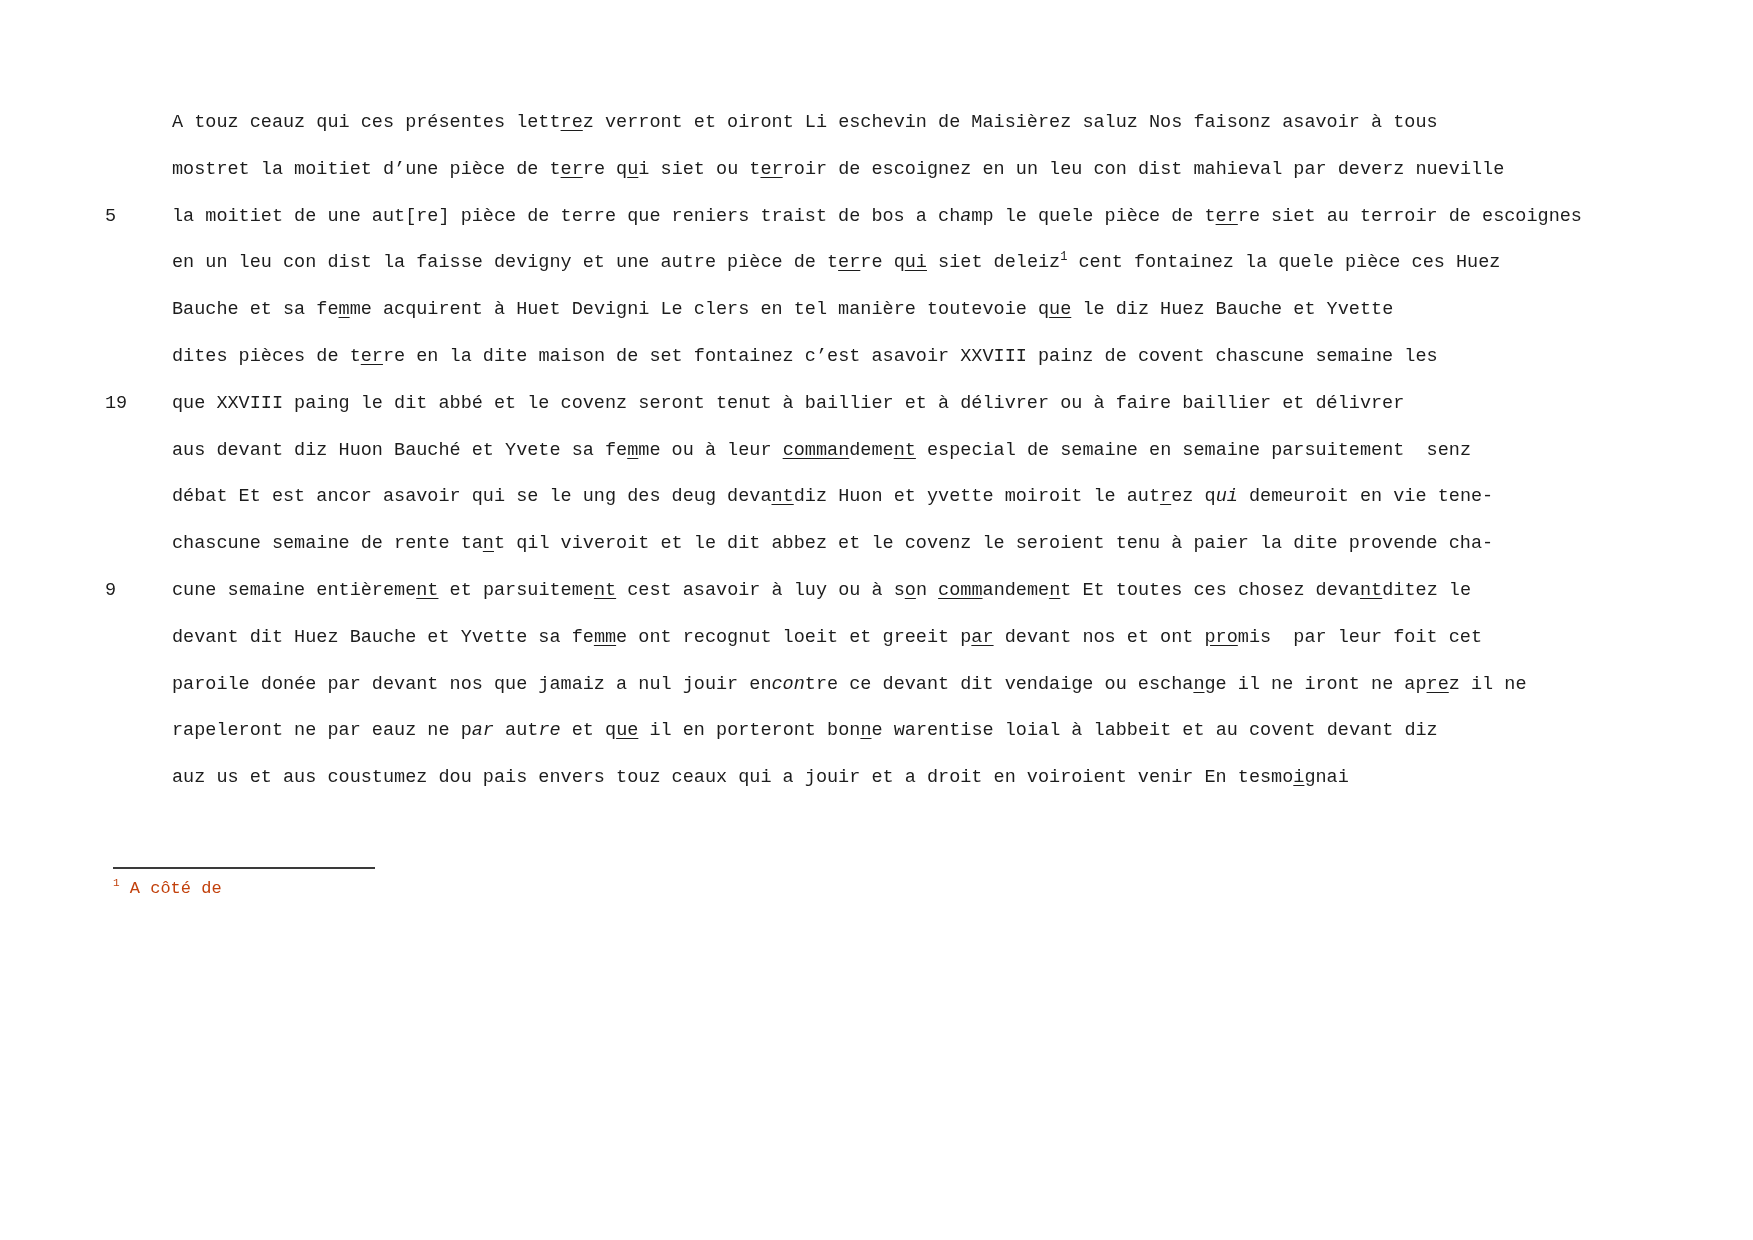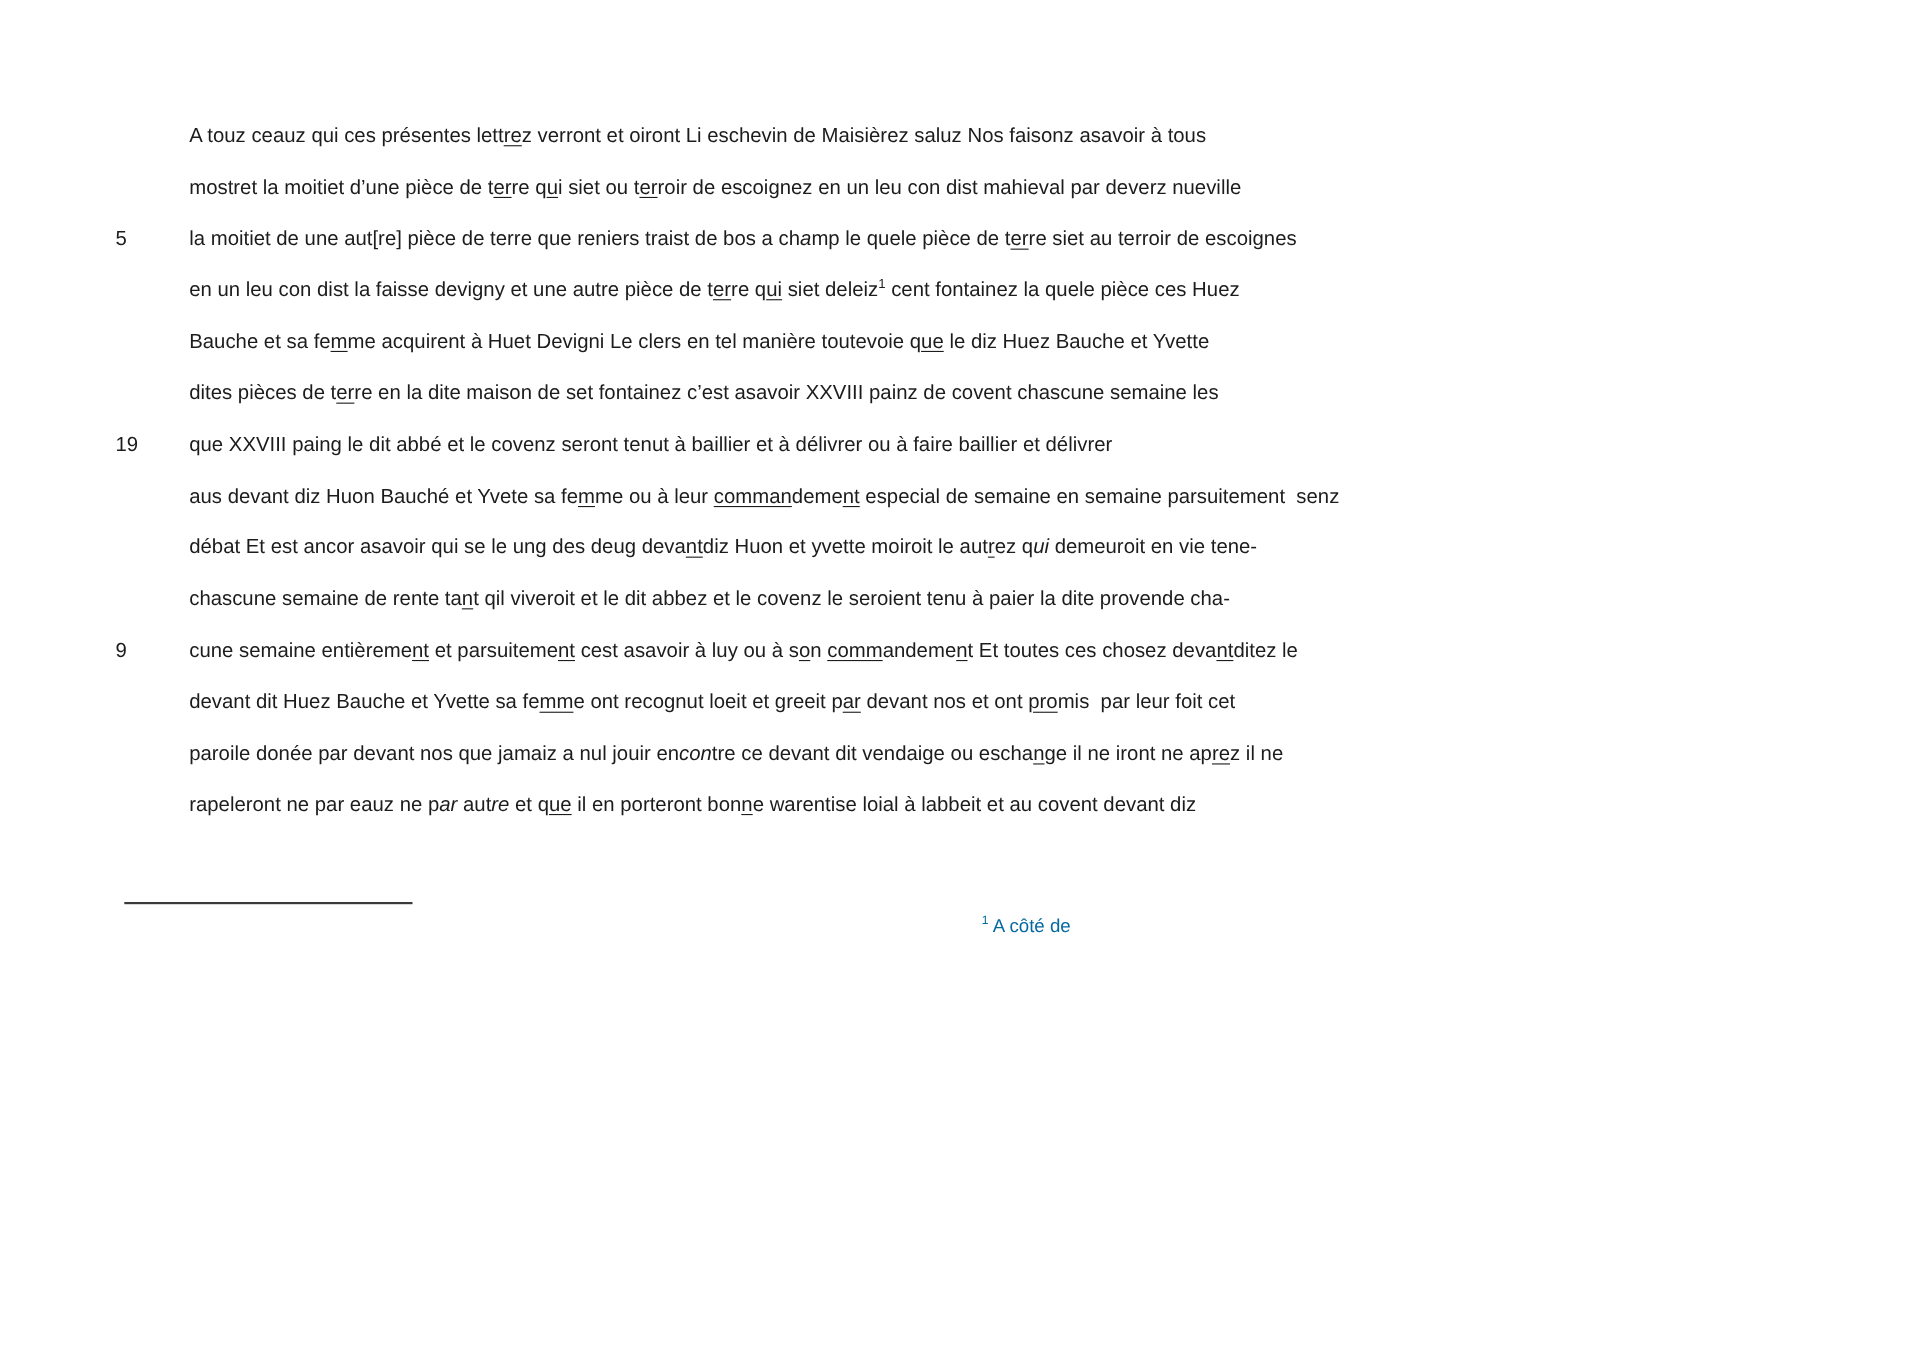--- a/index.html
+++ b/index.html
@@ -5,21 +5,21 @@
   html, body {
     margin: 0;
     padding: 0;
     background: #ffffff;
   }
   .page {
     position: relative;
     width: 1753px;
     height: 1240px;
     background: #ffffff;
-    font-family: Liberation Sans, sans-serif;
+    font-family: Liberation Mono, monospace;
     color: #1c1c1c;
     overflow: hidden;
   }
   .text-block {
     padding-top: 100px;
     padding-left: 105px;
   }
   .line {
     height: 46.8px;
     line-height: 46.8px;
@@ -48,22 +48,21 @@
     margin-left: 113px;
     margin-top: 65px;
     width: 262px;
     height: 2px;
     background: #3a3a3a;
   }
   .footnote {
     margin-left: 113px;
     margin-top: 10px;
     font-size: 17px;
-    color: #0369a1;
-    text-align: center;
+    color: #c2410c;
   }
   .footnote sup {
     font-size: 11px;
     vertical-align: super;
     line-height: 0;
   }
 </style>
 </head>
 <body>
 
@@ -76,16 +75,17 @@
       <div class="line"><span class="line-num"></span><span class="line-text">Bauche et sa fe<u>m</u>me acquirent à Huet Devigni Le clers en tel manière toutevoie q<u>ue</u> le diz Huez Bauche et Yvette</span></div>
       <div class="line"><span class="line-num"></span><span class="line-text">dites pièces de t<u>er</u>re en la dite maison de set fontainez c’est asavoir XXVIII painz de covent chascune semaine les</span></div>
       <div class="line"><span class="line-num">19</span><span class="line-text">que XXVIII paing le dit abbé et le covenz seront tenut à baillier et à délivrer ou à faire baillier et délivrer</span></div>
       <div class="line"><span class="line-num"></span><span class="line-text">aus devant diz Huon Bauché et Yvete sa fe<u>m</u>me ou à leur <u>comman</u>deme<u>nt</u> especial de semaine en semaine parsuitement  senz</span></div>
       <div class="line"><span class="line-num"></span><span class="line-text">débat Et est ancor asavoir qui se le ung des deug deva<u>nt</u>diz Huon et yvette moiroit le aut<u>r</u>ez q<i>ui</i> demeuroit en vie tene-</span></div>
       <div class="line"><span class="line-num"></span><span class="line-text">chascune semaine de rente ta<u>n</u>t qil viveroit et le dit abbez et le covenz le seroient tenu à paier la dite provende cha-</span></div>
       <div class="line"><span class="line-num">9</span><span class="line-text">cune semaine entièreme<u>nt</u> et parsuiteme<u>nt</u> cest asavoir à luy ou à s<u>o</u>n <u>comm</u>andeme<u>n</u>t Et toutes ces chosez deva<u>nt</u>ditez le</span></div>
       <div class="line"><span class="line-num"></span><span class="line-text">devant dit Huez Bauche et Yvette sa fe<u>mm</u>e ont recognut loeit et greeit p<u>ar</u> devant nos et ont <u>pro</u>mis  par leur foit cet</span></div>
       <div class="line"><span class="line-num"></span><span class="line-text">paroile donée par devant nos que jamaiz a nul jouir en<i>con</i>tre ce devant dit vendaige ou escha<u>n</u>ge il ne iront ne ap<u>re</u>z il ne</span></div>
       <div class="line"><span class="line-num"></span><span class="line-text">rapeleront ne par eauz ne p<i>ar</i> aut<i>re</i> et q<u>ue</u> il en porteront bon<u>n</u>e warentise loial à labbeit et au covent devant diz</span></div>
+      <div class="line"><span class="line-num"></span><span class="line-text">auz us et aus coustumez dou pais envers touz ceaux qui a jouir et a droit en voiroient venir En tesmo<u>i</u>gnai</span></div>
     </div>
   <div class="footnote-sep"></div>
   <div class="footnote"><sup>1</sup> <span>A côté de</span></div>
 </div>
 
 </body></html>

